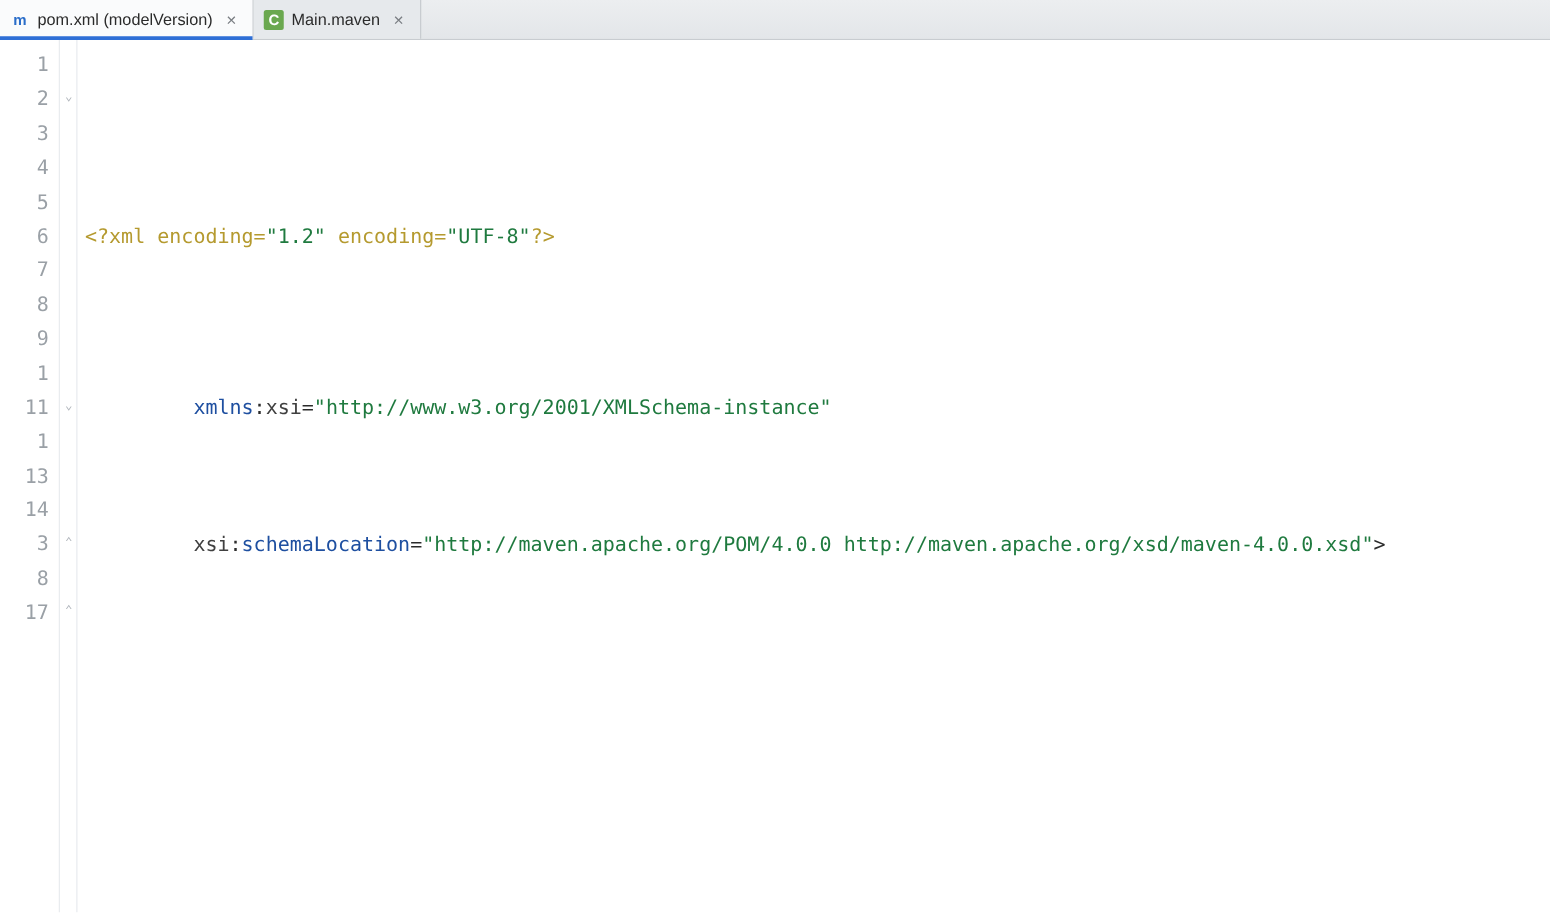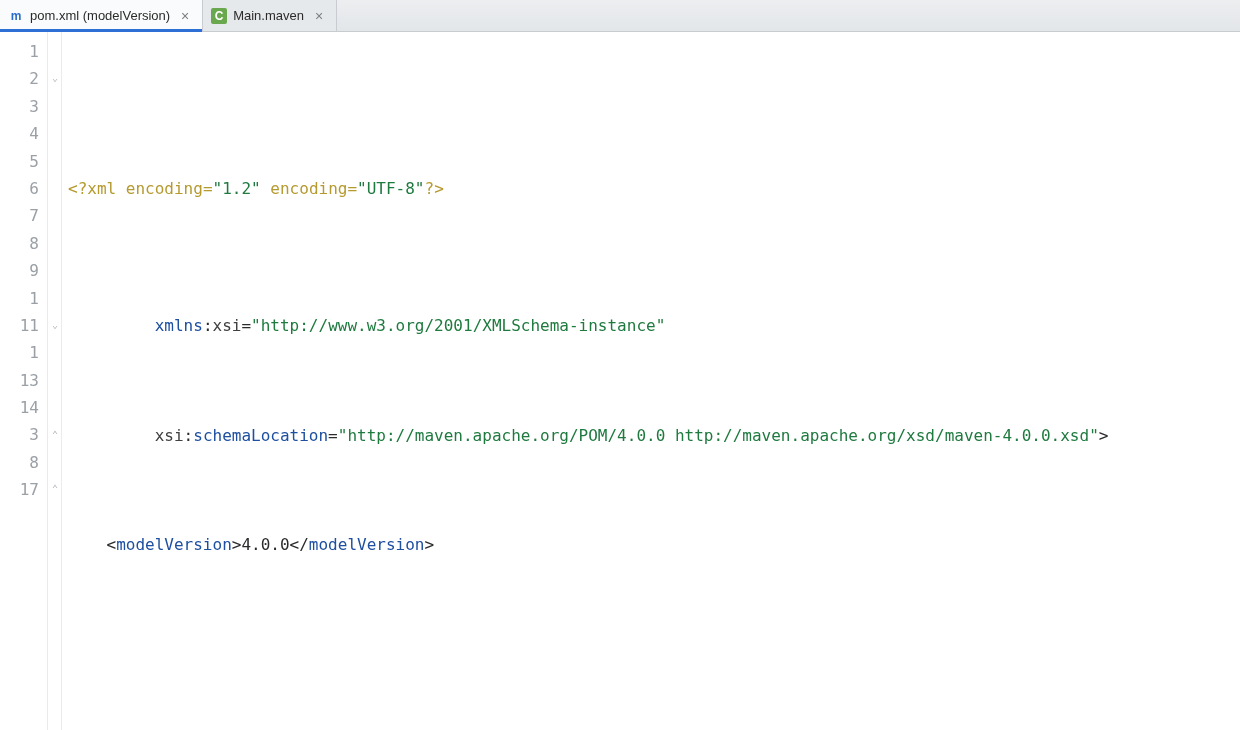--- a/index.html
+++ b/index.html
@@ -171,21 +171,20 @@
     <div class="hl-line" id="hl" style="top: 6px;"></div>
 
     
     <span class="line"><span class="c-decl">&lt;?</span><span class="c-decl">xml</span> <span class="c-decl">encoding</span><span class="c-decl">=</span><span class="c-str">"<span>1.2</span>"</span> <span class="c-decl">encoding</span><span class="c-decl">=</span><span class="c-str">"<span>UTF-8</span>"</span><span class="c-decl">?&gt;</span></span>
     
     
     <span class="line">         <span class="c-attr">xmlns</span><span class="c-punct">:</span><span class="c-ns">xsi</span><span class="c-punct">=</span><span class="c-str">"<span>http://www.w3.org/2001/XMLSchema-instance</span>"</span></span>
     
     <span class="line">         <span class="c-ns">xsi</span><span class="c-punct">:</span><span class="c-attr">schemaLocation</span><span class="c-punct">=</span><span class="c-str">"<span>http://maven.apache.org/POM/4.0.0 http://maven.apache.org/xsd/maven-4.0.0.xsd</span>"</span><span class="c-punct">&gt;</span></span>
     
-    <span class="line">    <span class="c-punct">&lt;</span><span class="c-tag">modelVersion</span><span class="c-punct">&gt;</span><span class="c-text">4.0.0</span><span class="c-punct">&lt;/</span><span class="c-tag">modelVersion</span><span class="c-punct">&gt;</span></span>
     
     <span class="line"> </span>
     
     
     
     
     
     
     
     

